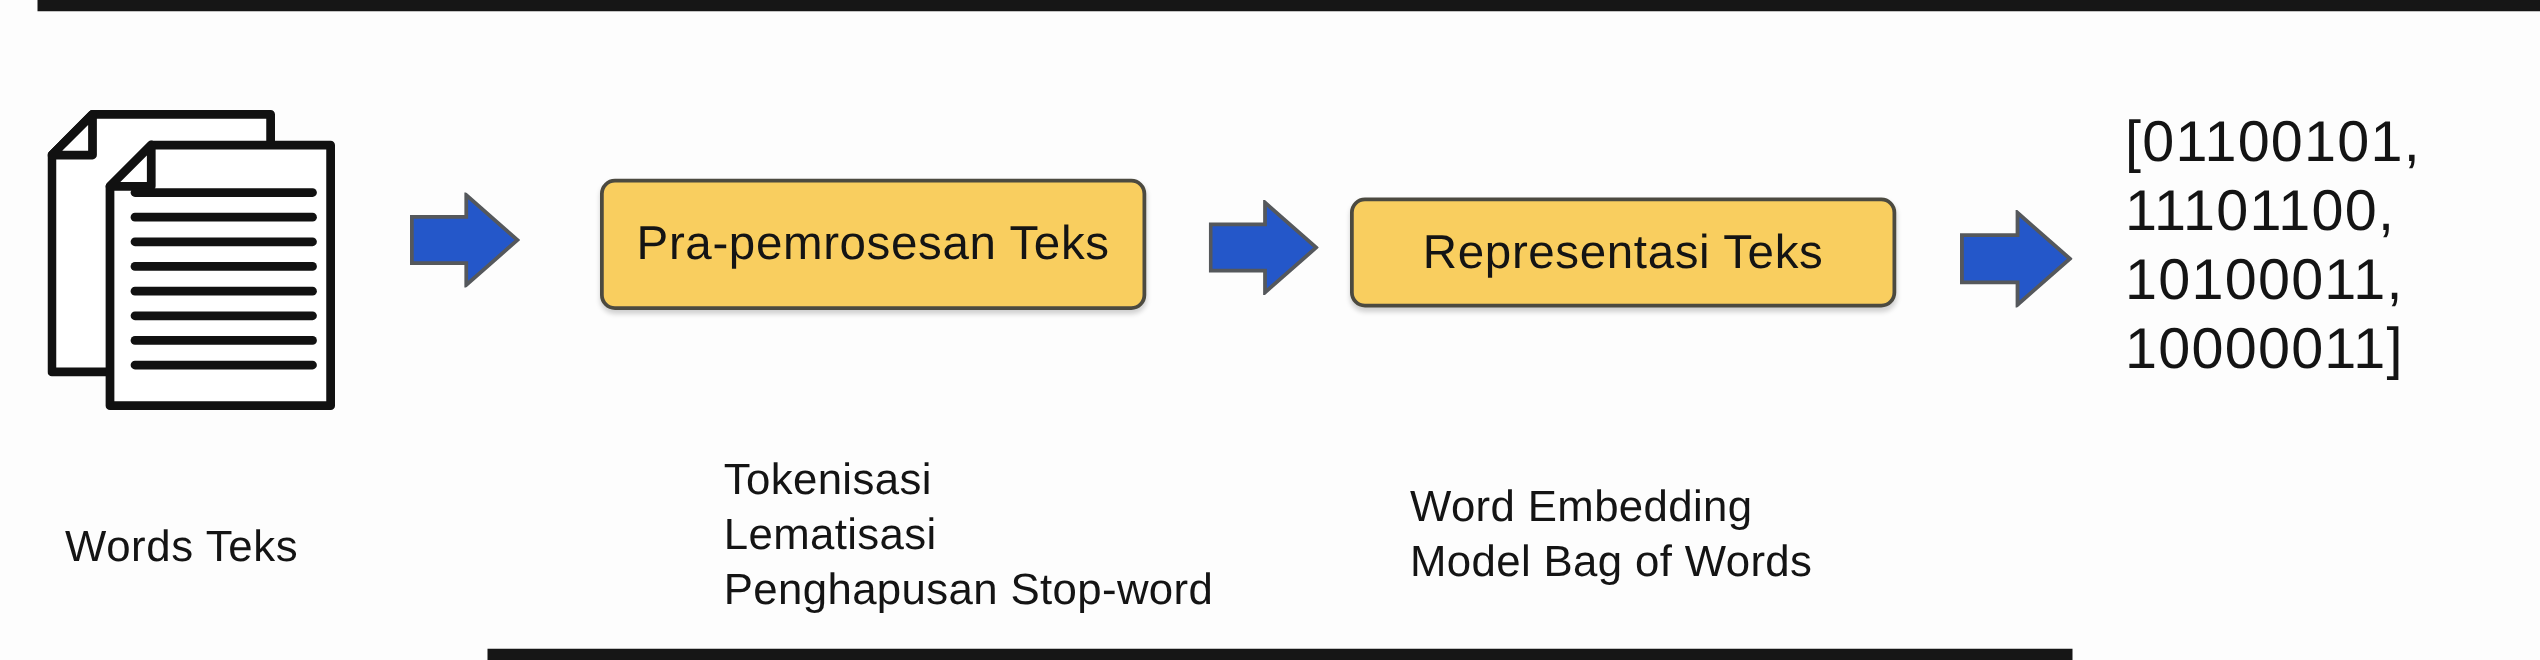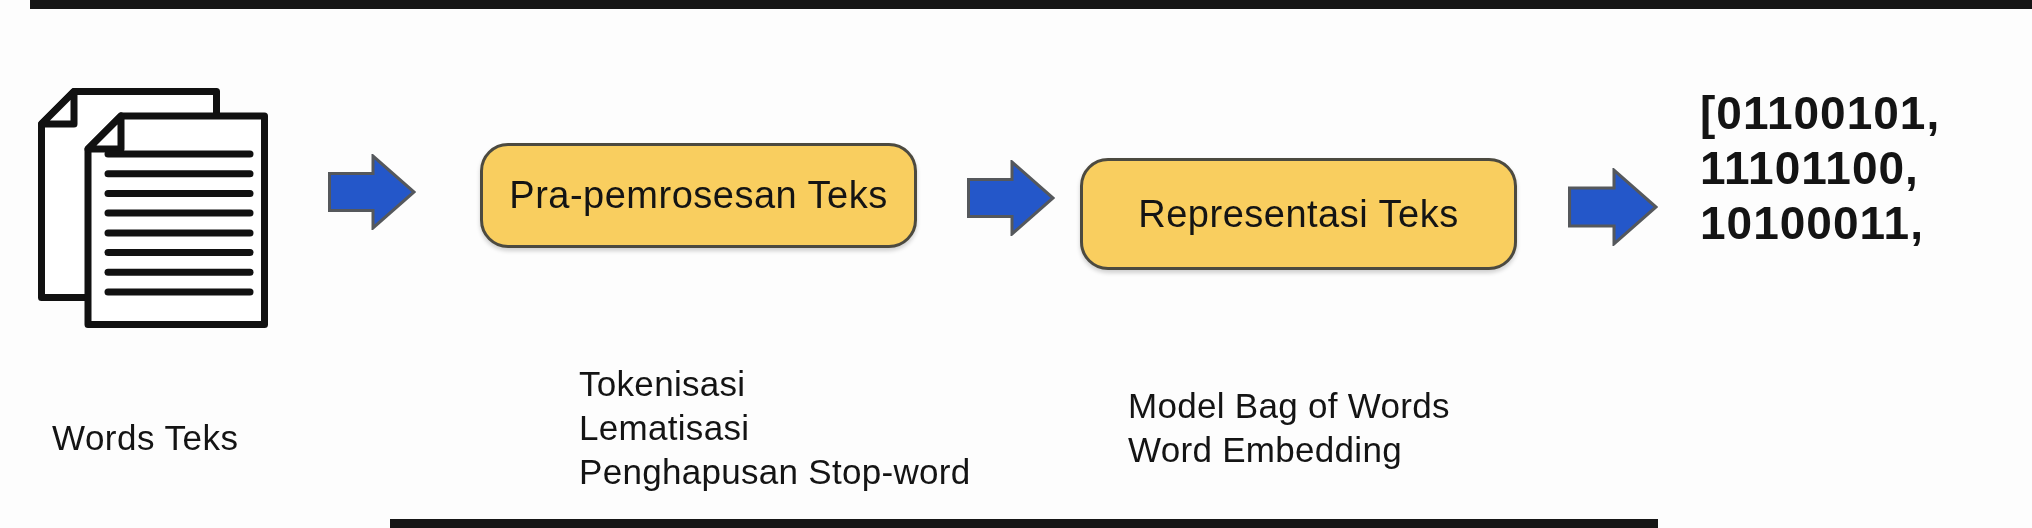--- a/index.html
+++ b/index.html
@@ -22,32 +22,32 @@
   .label.data-teks{left:52px;top:418px;}
   .label.data-numerik{left:1678px;top:420px;}
 
   .arrow{position:absolute;width:88px;height:76px;}
   .arrow polygon{fill:var(--arrow-blue);stroke:var(--arrow-border);stroke-width:3;}
   .arrow.a1{left:328px;top:154px;}
   .arrow.a2{left:967px;top:160px;}
   .arrow.a3{left:1568px;top:168px;width:90px;height:78px;}
 
   .stage-box{position:absolute;width:437px;height:105px;background:var(--box-yellow);
-    border:3px solid var(--box-border);border-radius:28px;display:flex;align-items:center;
+    border:3px solid var(--box-border);border-radius:12px;display:flex;align-items:center;
     justify-content:center;font-size:38px;letter-spacing:.5px;font-weight:500;
     box-shadow:0 3px 4px rgba(0,0,0,.18);white-space:nowrap;}
   .stage-box.b1{left:480px;top:143px;}
-  .stage-box.b2{left:1080px;top:158px;height:112px;}
+  .stage-box.b2{left:1080px;top:158px;height:88px;}
 
   .details{position:absolute;font-size:35px;line-height:44px;letter-spacing:.3px;font-weight:500;white-space:nowrap;}
   .details.d1{left:552px;top:362px;margin-left:27px;}
   .details.d2{left:1128px;top:384px;}
 
   .binary{position:absolute;left:1700px;top:86px;font-size:46px;line-height:55px;
-    letter-spacing:1px;font-weight:700;white-space:nowrap;}
+    letter-spacing:1px;font-weight:400;white-space:nowrap;}
 </style>
 </head>
 <body>
 
 <div class="canvas">
 
   <div class="bar top"></div>
   <div class="bar bottom"></div>
 
   <svg class="doc-icon" viewBox="0 0 230 240">
@@ -80,27 +80,28 @@
   </div>
 
   <svg class="arrow a2" viewBox="0 0 88 76">
     <polygon points="1.5,19.5 45,19.5 45,2 86,38 45,74 45,56.5 1.5,56.5"></polygon>
   </svg>
 
   <div class="stage-box b2">
     <span>Representasi Teks</span>
   </div>
   <div class="details d2">
+    <div>Word Embedding</div>
     <div>Model Bag of Words</div>
-    <div>Word Embedding</div>
   </div>
 
   <svg class="arrow a3" viewBox="0 0 88 76">
     <polygon points="1.5,19.5 45,19.5 45,2 86,38 45,74 45,56.5 1.5,56.5"></polygon>
   </svg>
 
   <div class="binary">
     <div>[01100101,</div>
     <div>11101100,</div>
     <div>10100011,</div>
+    <div>10000011]</div>
   </div>
 
 </div>
 
 </body></html>

